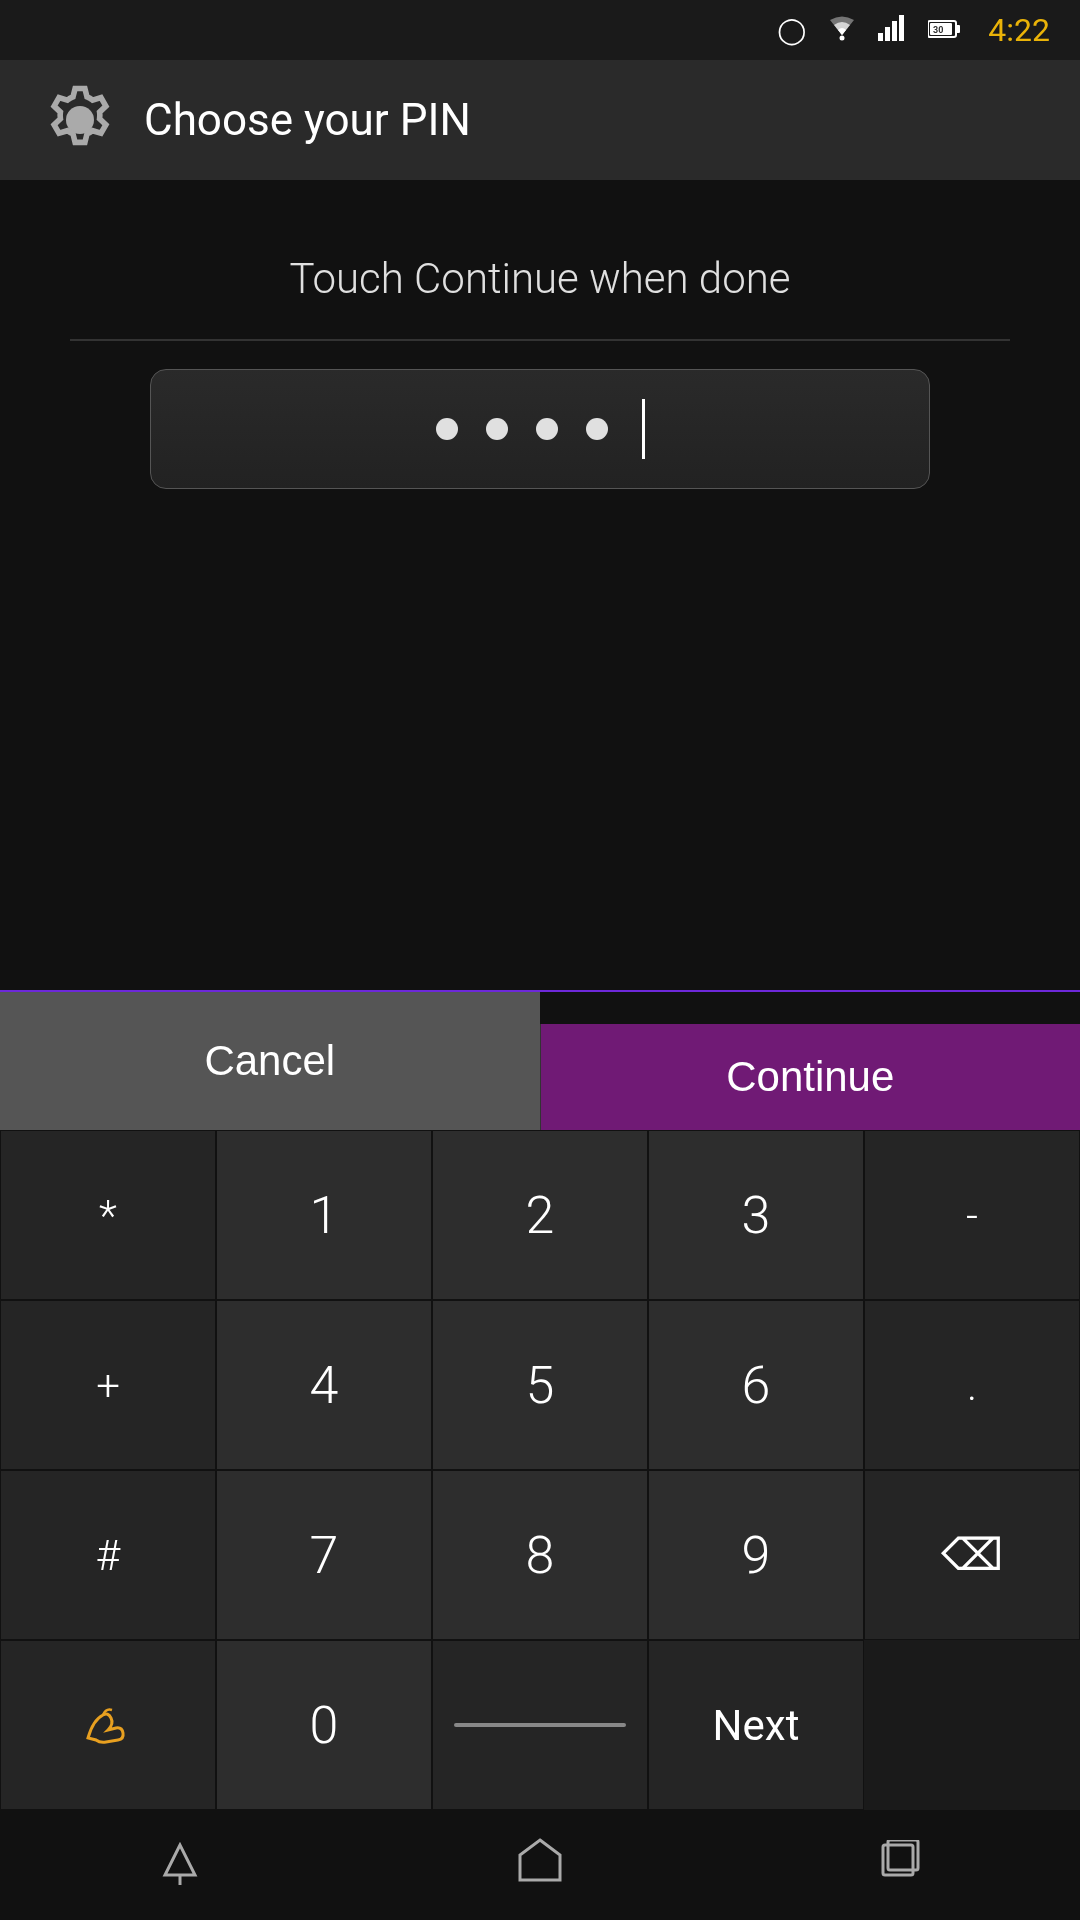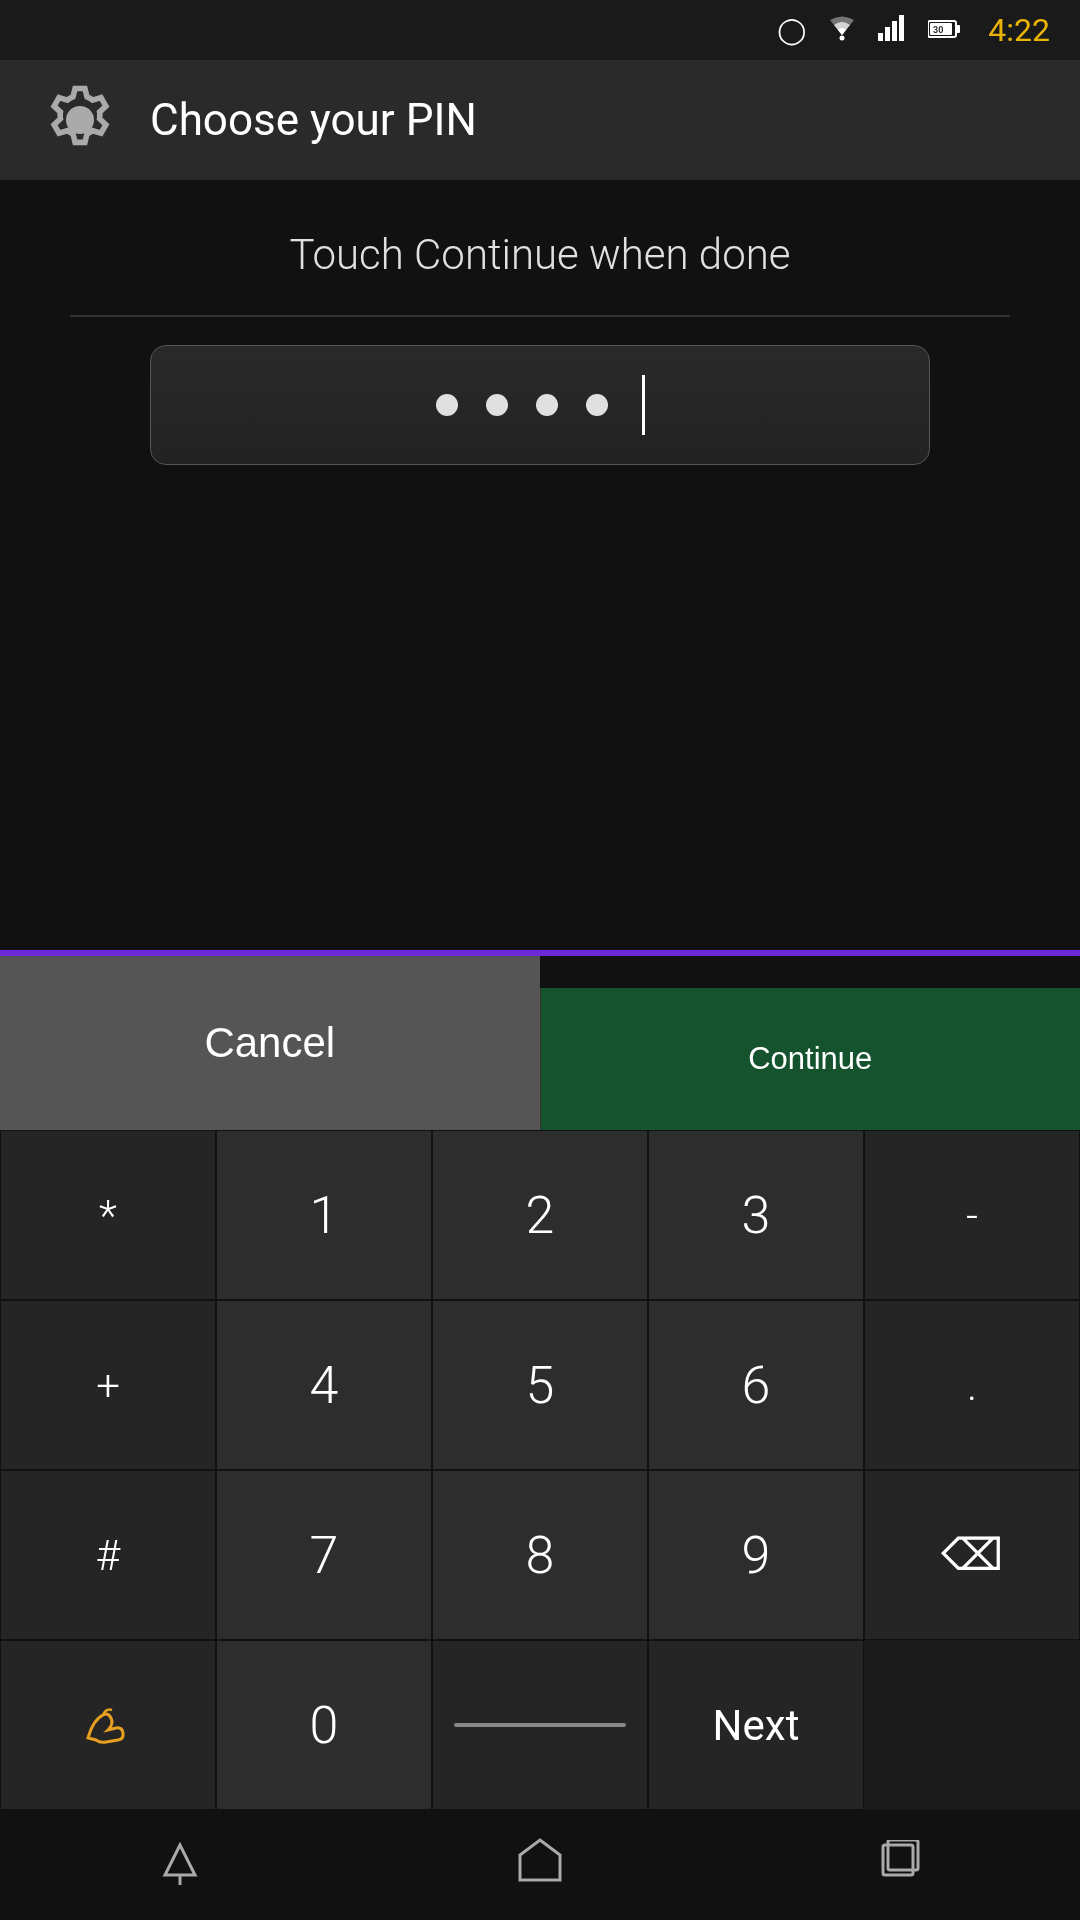--- a/index.html
+++ b/index.html
@@ -35,21 +35,21 @@
     }
 
     
     #app-bar {
       width: 1080px;
       height: 120px;
       background: #2a2a2a;
       display: flex;
       align-items: center;
       padding: 0 40px;
-      gap: 30px;
+      gap: 24px;
     }
     #gear-icon-container {
       width: 80px;
       height: 80px;
       display: flex;
       align-items: center;
       justify-content: center;
     }
     #app-title {
       font-size: 44px;
@@ -94,43 +94,43 @@
     #pin-cursor {
       width: 3px;
       height: 60px;
       background: #fff;
       margin-left: 6px;
     }
 
     
     #action-buttons {
       width: 1080px;
-      height: 180px;
-      display: flex;
-      border-top: 6px solid #6d28d9;
+      height: 140px;
+      display: flex;
+      border-top: 2px solid #6d28d9;
     }
     #cancel-button {
       flex: 1;
       background: #555;
       border: none;
       color: #fff;
       font-size: 42px;
       font-weight: 400;
       cursor: pointer;
       display: flex;
       align-items: center;
       justify-content: center;
     }
     #continue-button {
       flex: 1;
-      background: #14532d;
+      background: #701a75;
       border: none;
       border-left: 1px solid #333;
       color: #fff;
-      font-size: 31px;
+      font-size: 42px;
       font-weight: 400;
       cursor: pointer;
       display: flex;
       align-items: center;
       justify-content: center;
       margin-top: 32px;
     }
 
     
     #keyboard {
@@ -215,21 +215,21 @@
       flex: 1;
       display: flex;
       flex-direction: column;
       overflow: hidden;
     }
     #top-section {
       flex: 1;
       display: flex;
       flex-direction: column;
       align-items: center;
-      padding-top: 50px;
+      padding-top: 74px;
     }
 
     
     .space-bar-inner {
       width: 80%;
       height: 4px;
       background: #888;
       border-radius: 2px;
     }
   </style>

